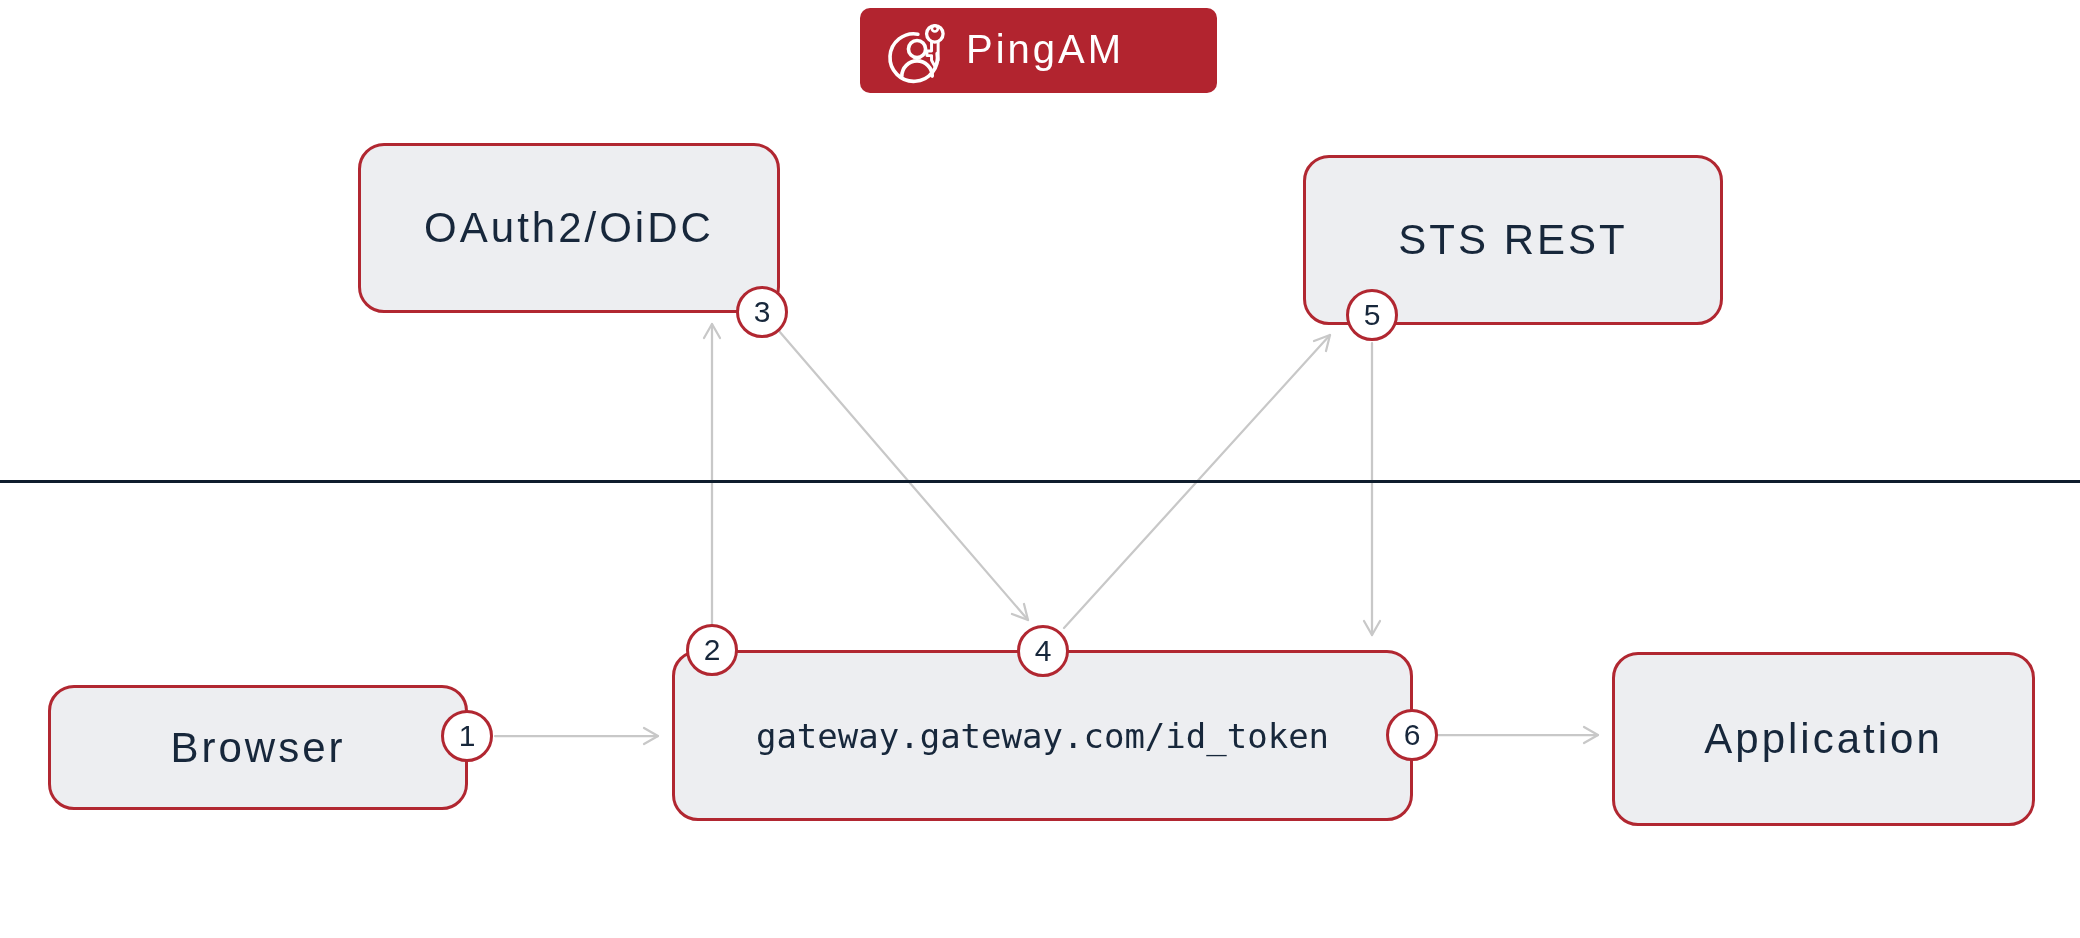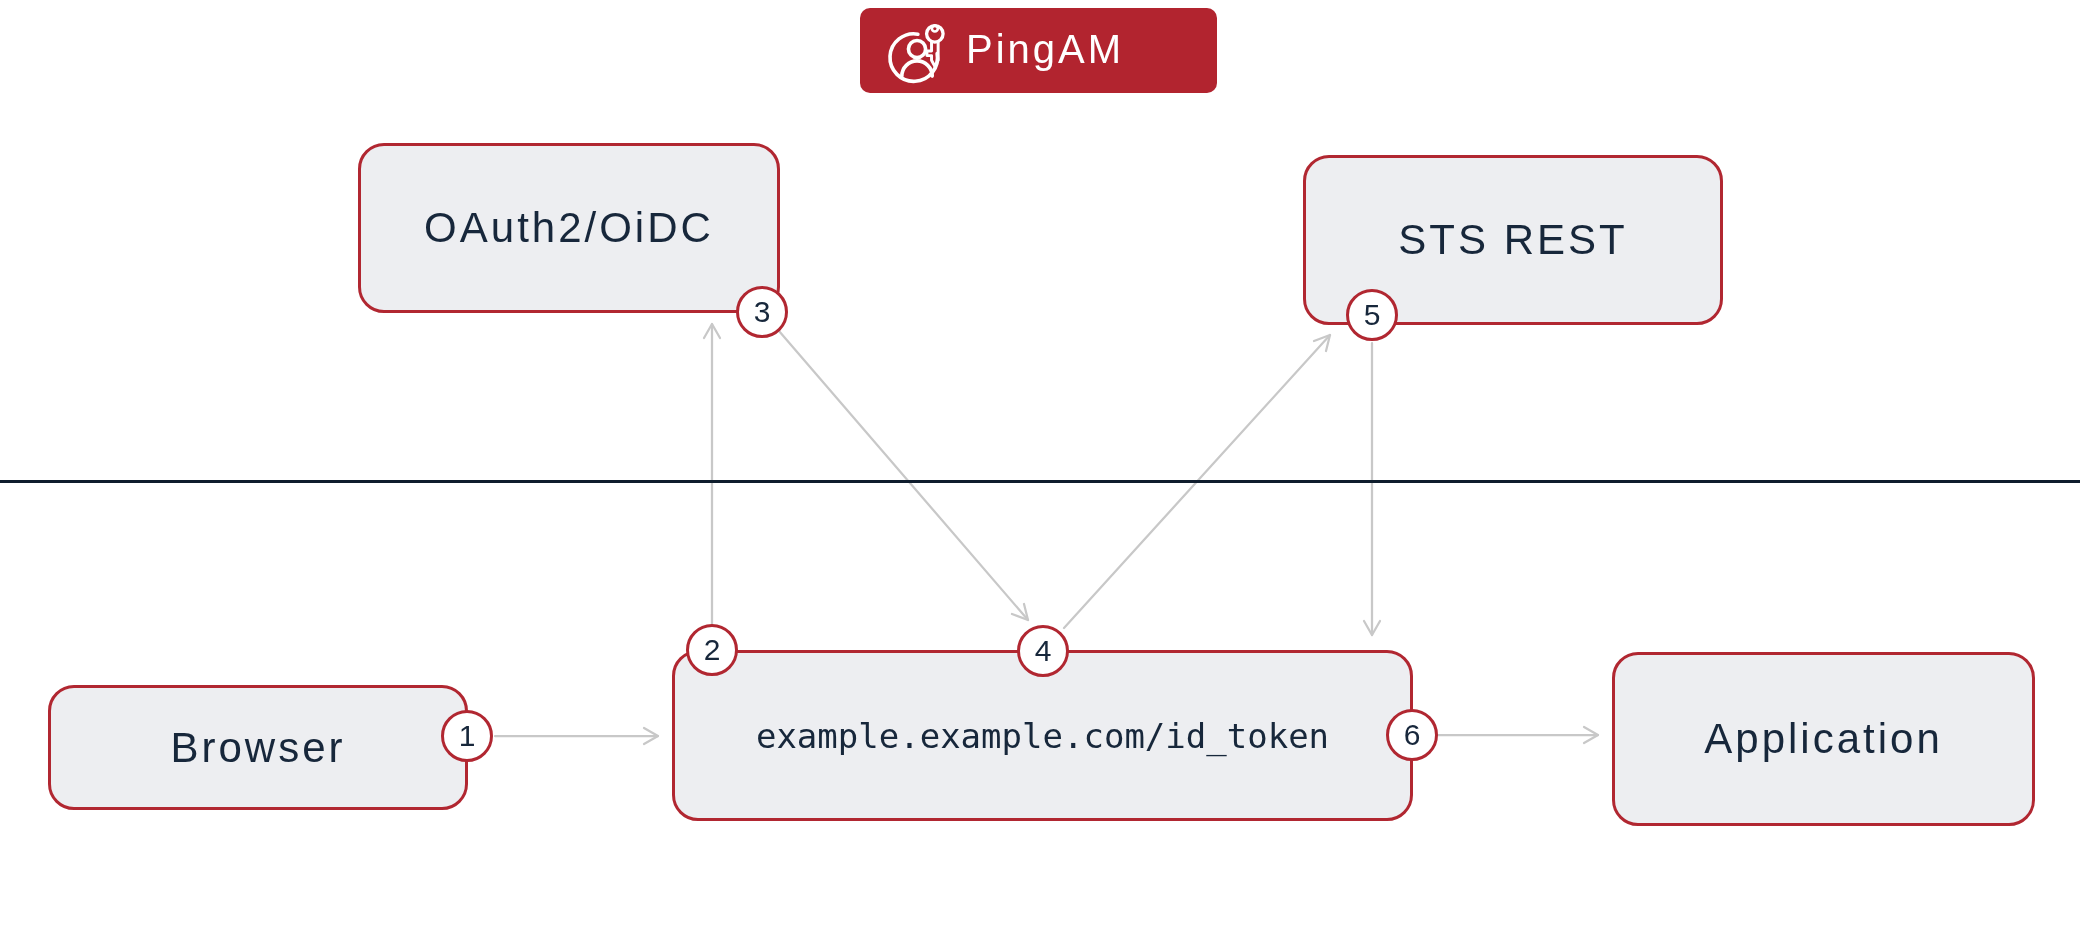--- a/index.html
+++ b/index.html
@@ -106,21 +106,21 @@
 
   <div class="node" id="node-sts">
     <span class="node-label">STS REST</span>
   </div>
 
   <div class="node" id="node-browser">
     <span class="node-label">Browser</span>
   </div>
 
   <div class="node" id="node-gateway">
-    <span class="node-label mono">example.example.com/id_token</span>
+    <span class="node-label mono">gateway.gateway.com/id_token</span>
   </div>
 
   <div class="node" id="node-application">
     <span class="node-label">Application</span>
   </div>
 
   <svg class="arrows" viewBox="0 0 2080 938">
 
     <g>
       <line x1="495" y1="736" x2="658" y2="736"></line>

